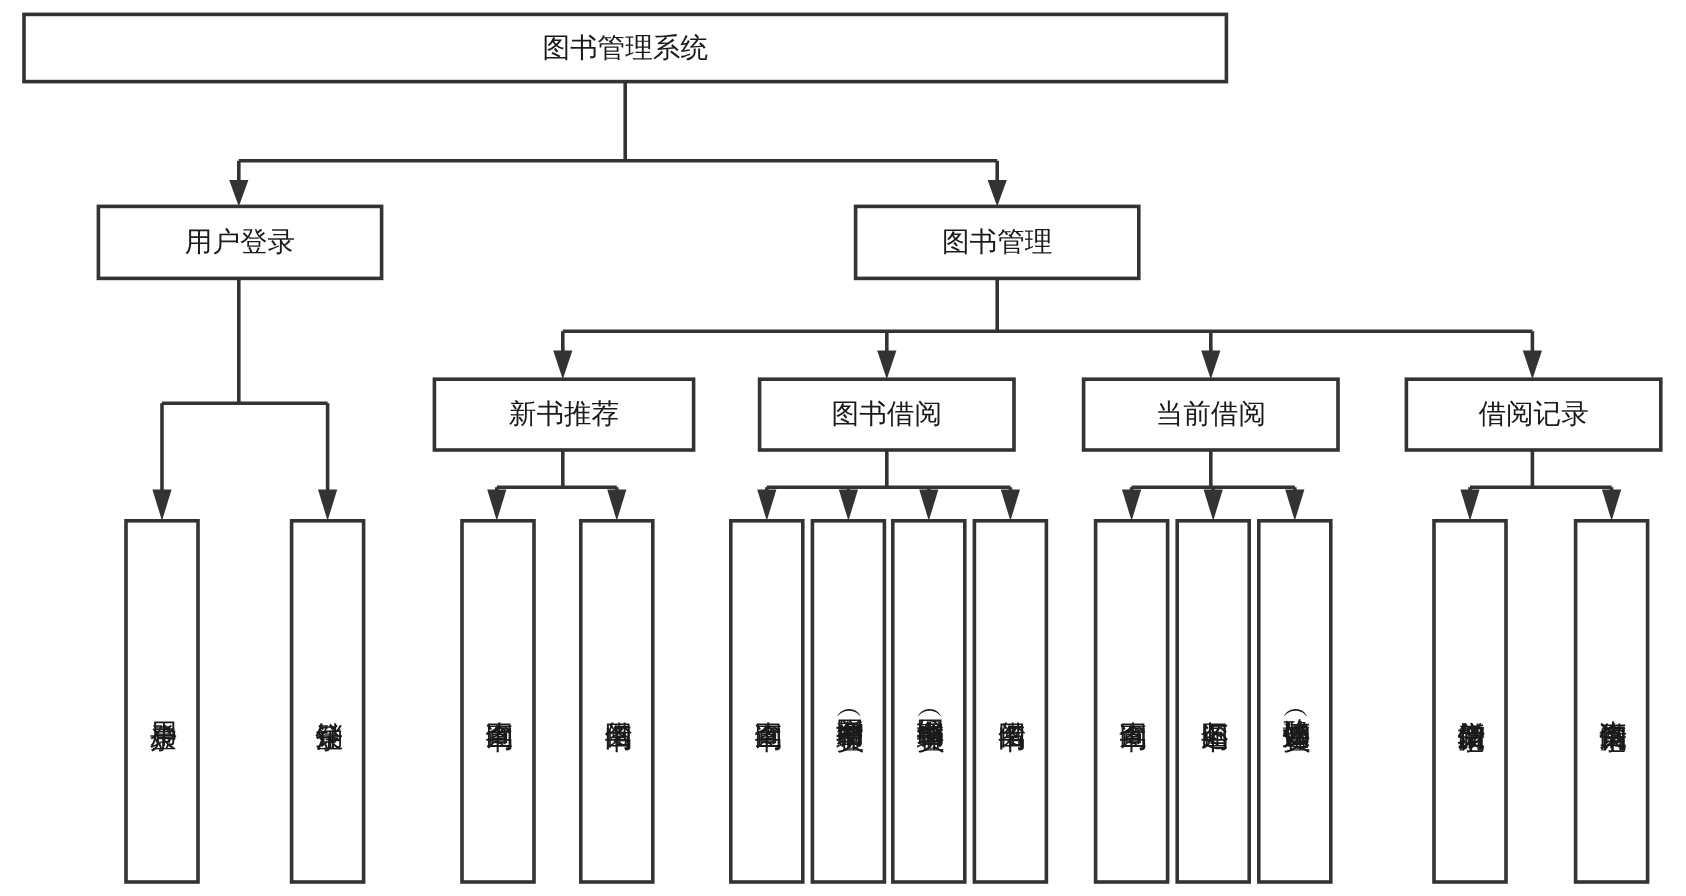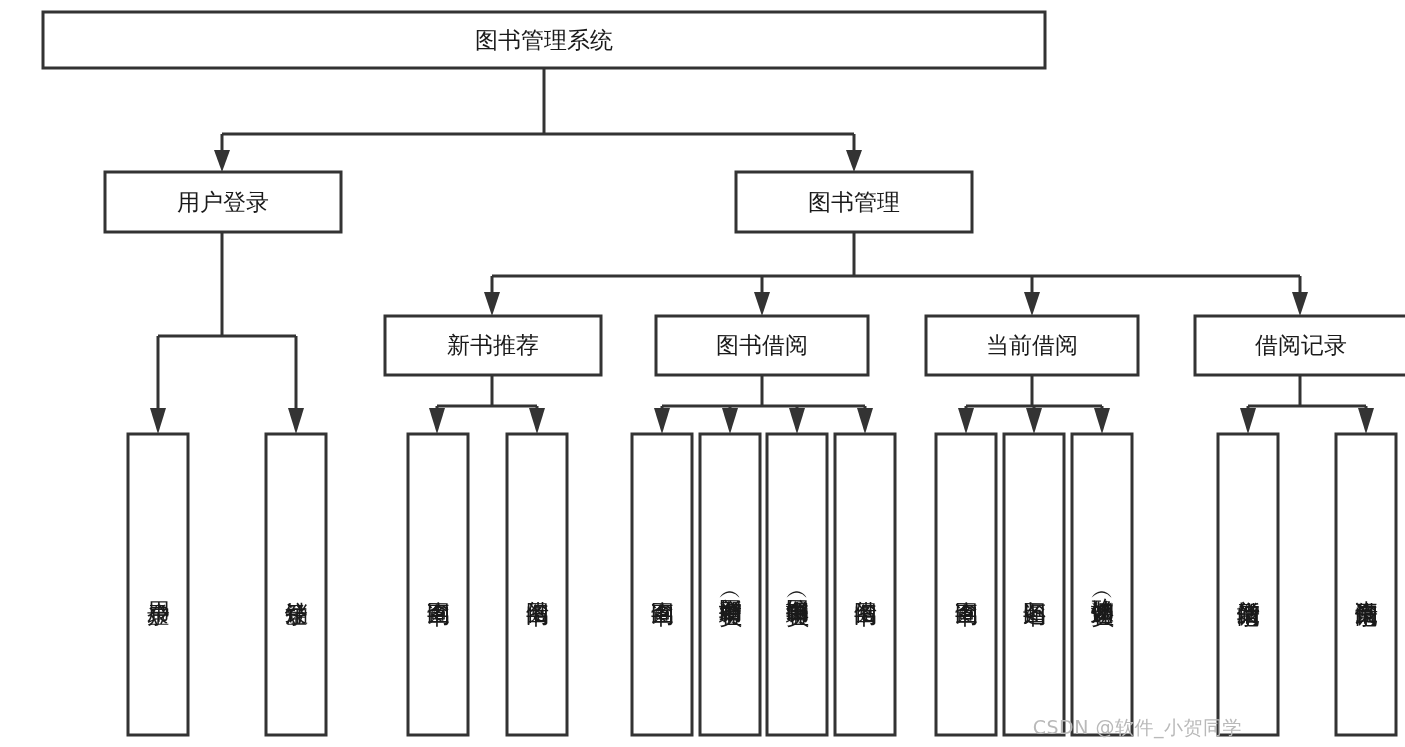--- a/index.html
+++ b/index.html
@@ -11,21 +11,20 @@
     width: 1405px;
     height: 747px;
     overflow: hidden;
     font-family: "DejaVu Sans", "Liberation Sans", sans-serif;
   }
   #diagram-root {
     position: relative;
     width: 1233px;
     height: 747px;
     background: #ffffff;
-    margin-left: 23px;
   }
   svg.diagram-canvas {
     position: absolute;
     left: 0;
     top: 0;
     width: 1405px;
     height: 747px;
     display: block;
   }
   .node-box {
@@ -199,14 +198,13 @@
   <div class="node-label-v" style="left:744px; top:434px; width:60px; height:301px;">编辑图书（管理员）</div>
   <div class="node-label-v" style="left:812px; top:434px; width:60px; height:301px;">借阅图书</div>
 
   <div class="node-label-v" style="left:913px; top:434px; width:60px; height:301px;">查询图书</div>
   <div class="node-label-v" style="left:981px; top:434px; width:60px; height:301px;">归还图书</div>
   <div class="node-label-v" style="left:1049px; top:434px; width:60px; height:301px;">确认归还（管理员）</div>
 
   <div class="node-label-v" style="left:1195px; top:434px; width:60px; height:301px;">新增借阅记录</div>
   <div class="node-label-v" style="left:1313px; top:434px; width:60px; height:301px;">查询借阅记录</div>
 
-  <div class="watermark">CSDN @软件_小贺同学</div>
 </div>
 
 </body></html>

